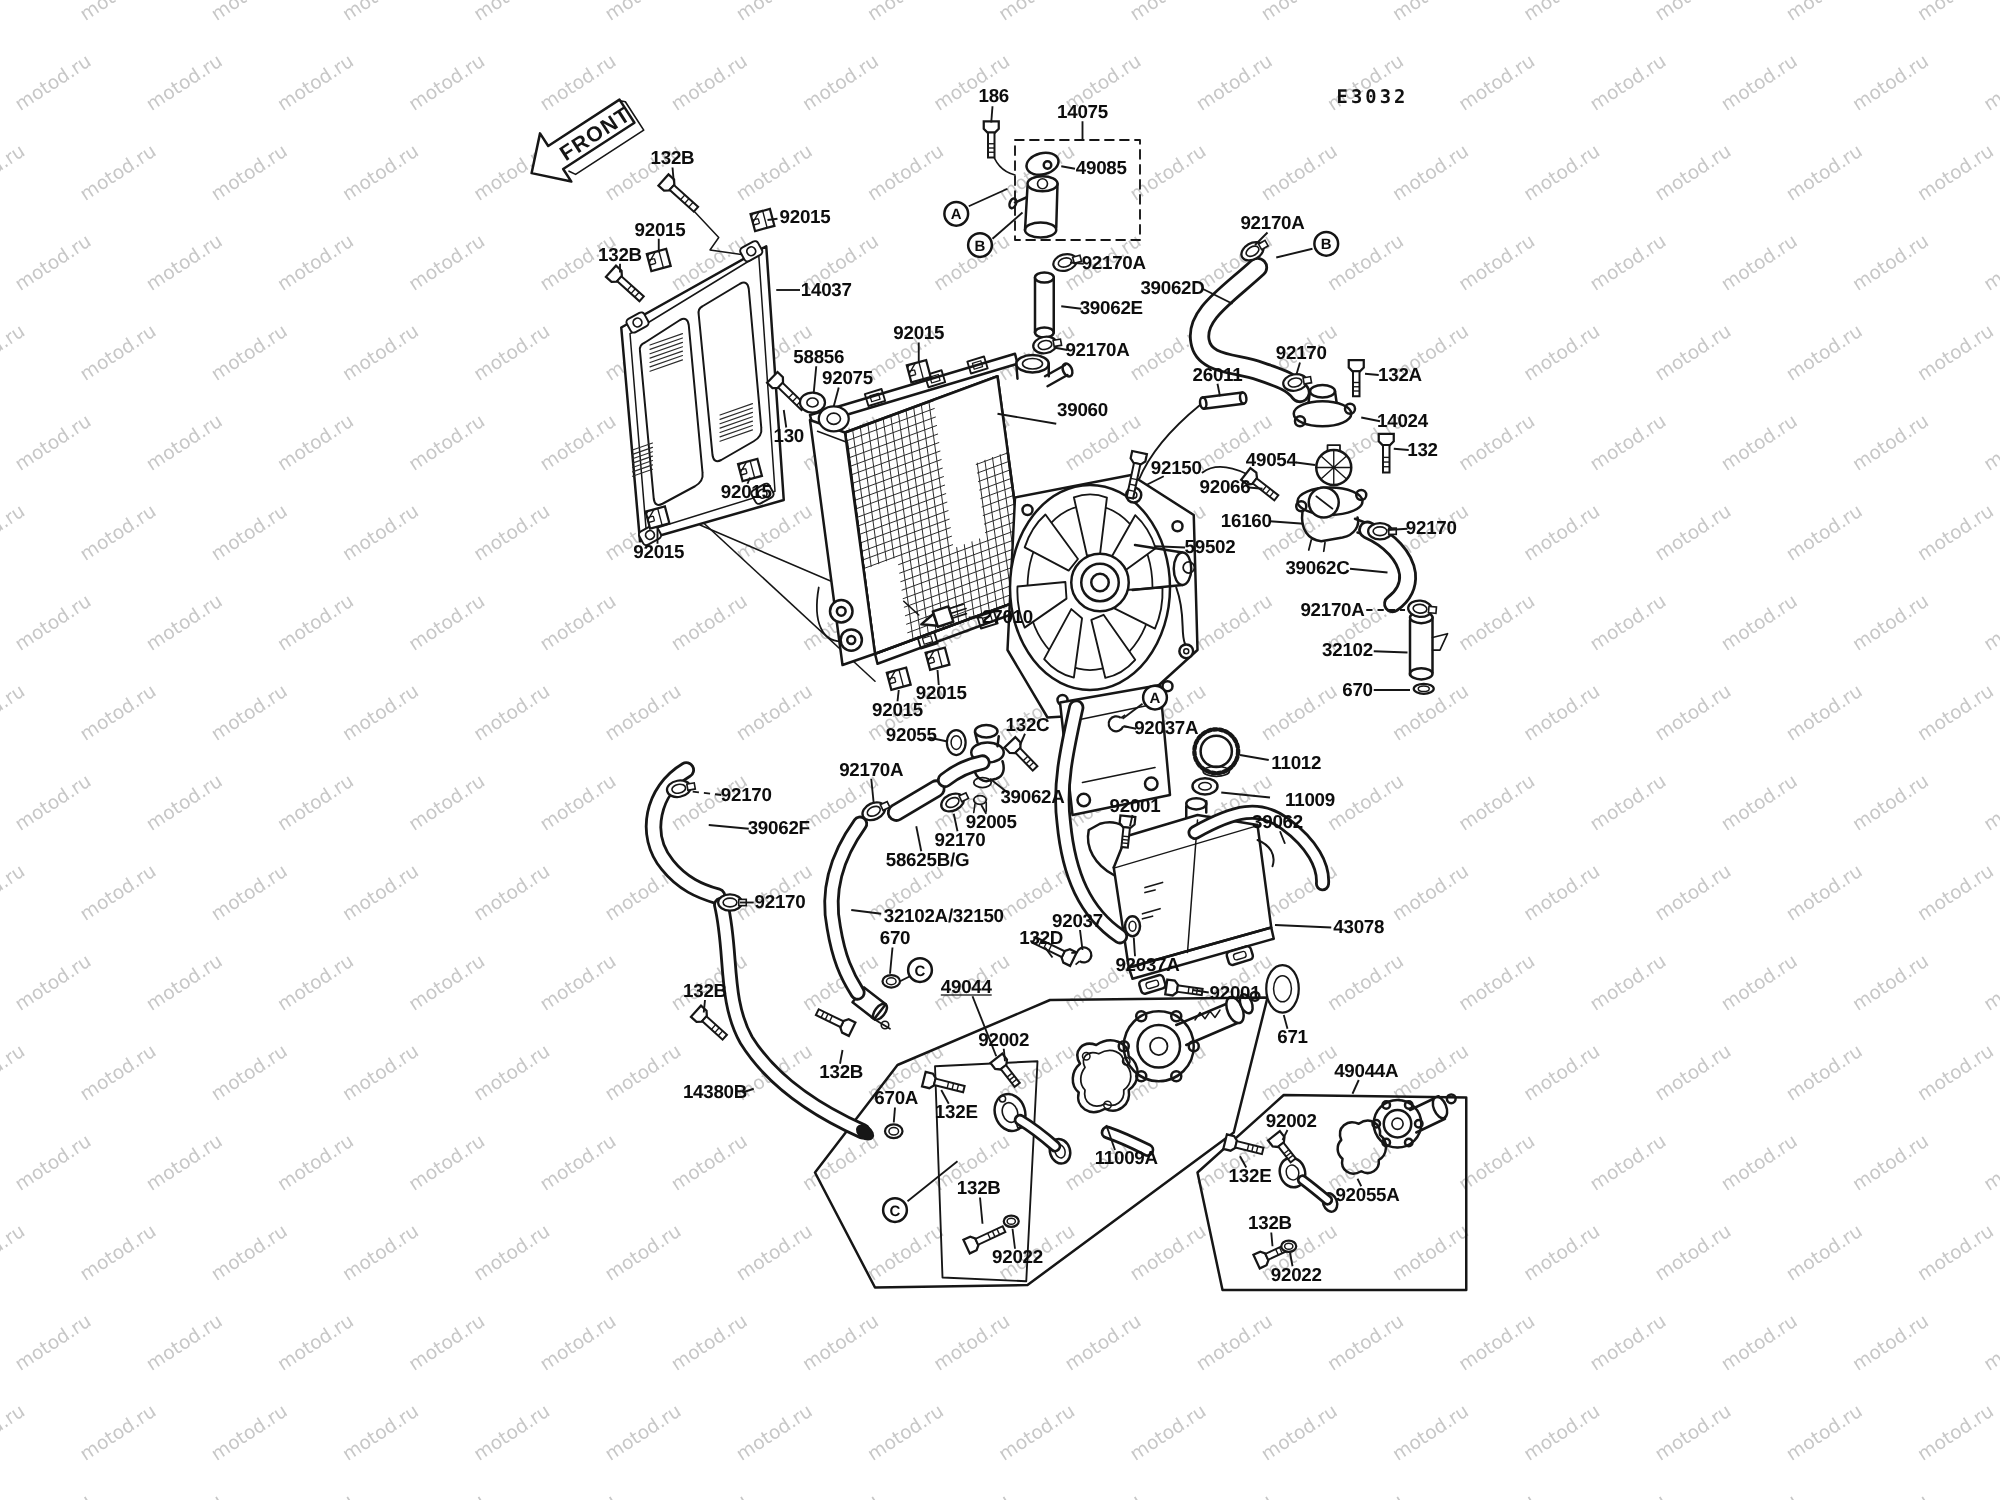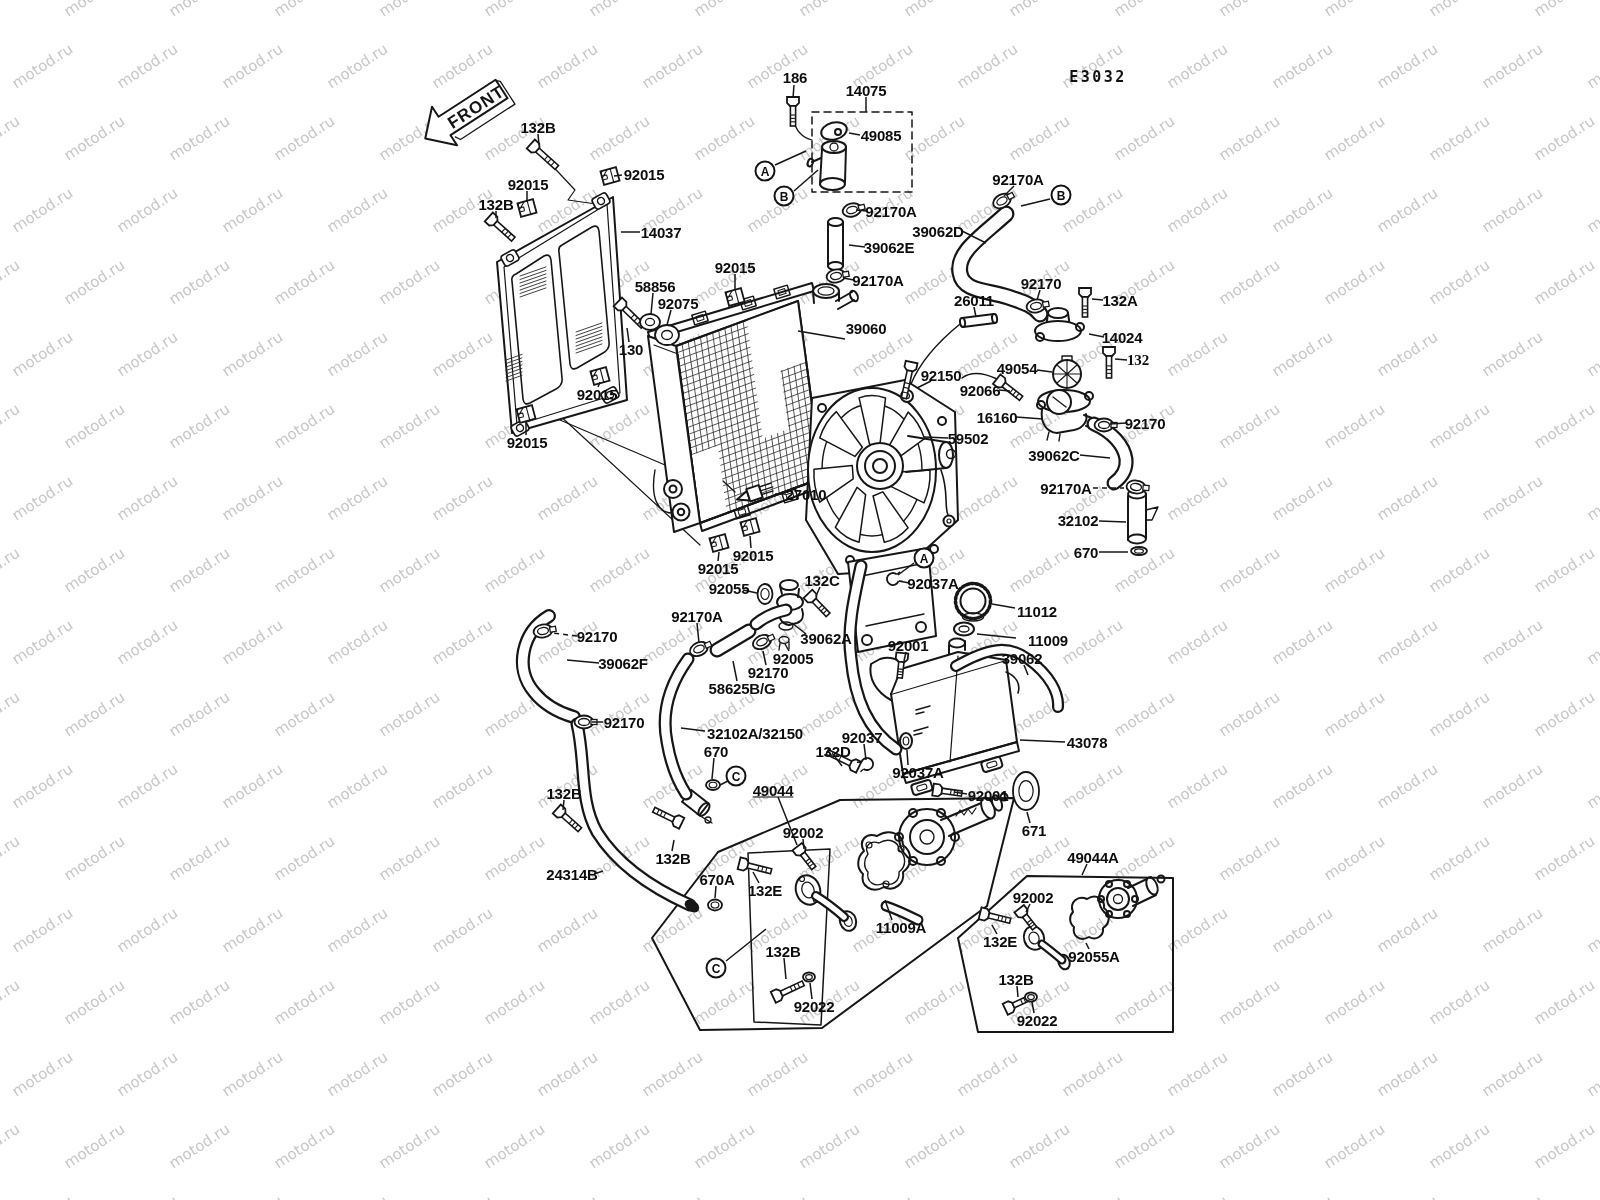--- a/index.html
+++ b/index.html
@@ -1011,21 +1011,21 @@
       <div class="callout" style="left: 881px; top: 135px;">49085</div>
       <div class="callout" style="left: 891px; top: 211px;">92170A</div>
       <div class="callout" style="left: 889px; top: 247px;">39062E</div>
       <div class="callout" style="left: 878px; top: 280px;">92170A</div>
       <div class="callout" style="left: 1018px; top: 179px;">92170A</div>
       <div class="callout" style="left: 938px; top: 231px;">39062D</div>
       <div class="callout" style="left: 1041px; top: 283px;">92170</div>
       <div class="callout" style="left: 1120px; top: 300px;">132A</div>
       <div class="callout" style="left: 974px; top: 300px;">26011</div>
       <div class="callout" style="left: 1122px; top: 337px;">14024</div>
-      <div class="callout" style="left: 1138px; top: 360px; font-family: Liberation Serif, serif;">132</div>
+      <div class="callout" style="left: 1138px; top: 360px;">132</div>
       <div class="callout" style="left: 1017px; top: 368px;">49054</div>
       <div class="callout" style="left: 980px; top: 390px;">92066</div>
       <div class="callout" style="left: 941px; top: 375px;">92150</div>
       <div class="callout" style="left: 997px; top: 417px;">16160</div>
       <div class="callout" style="left: 968px; top: 438px;">59502</div>
       <div class="callout" style="left: 1054px; top: 455px;">39062C</div>
       <div class="callout" style="left: 1066px; top: 488px;">92170A</div>
       <div class="callout" style="left: 1078px; top: 520px;">32102</div>
       <div class="callout" style="left: 1086px; top: 552px;">670</div>
       <div class="callout" style="left: 866px; top: 328px;">39060</div>
@@ -1062,21 +1062,21 @@
       <div class="callout" style="left: 908px; top: 645px;">92001</div>
       <div class="callout" style="left: 1087px; top: 742px;">43078</div>
       <div class="callout" style="left: 862px; top: 737px;">92037</div>
       <div class="callout" style="left: 833px; top: 751px;">132D</div>
       <div class="callout" style="left: 918px; top: 772px;">92037A</div>
       <div class="callout" style="left: 988px; top: 795px;">92001</div>
       <div class="callout" style="left: 1034px; top: 830px;">671</div>
       <div class="callout" style="left: 773px; top: 790px; text-decoration: underline;">49044</div>
       <div class="callout" style="left: 803px; top: 832px;">92002</div>
       <div class="callout" style="left: 564px; top: 793px;">132B</div>
-      <div class="callout" style="left: 572px; top: 874px;">24314B</div>
+      <div class="callout" style="left: 572px; top: 874px;">14380B</div>
       <div class="callout" style="left: 673px; top: 858px;">132B</div>
       <div class="callout" style="left: 717px; top: 879px;">670A</div>
       <div class="callout" style="left: 765px; top: 890px;">132E</div>
       <div class="callout" style="left: 901px; top: 927px;">11009A</div>
       <div class="callout" style="left: 783px; top: 951px;">132B</div>
       <div class="callout" style="left: 814px; top: 1006px;">92022</div>
       <div class="callout" style="left: 1093px; top: 857px;">49044A</div>
       <div class="callout" style="left: 1033px; top: 897px;">92002</div>
       <div class="callout" style="left: 1000px; top: 941px;">132E</div>
       <div class="callout" style="left: 1094px; top: 956px;">92055A</div>

